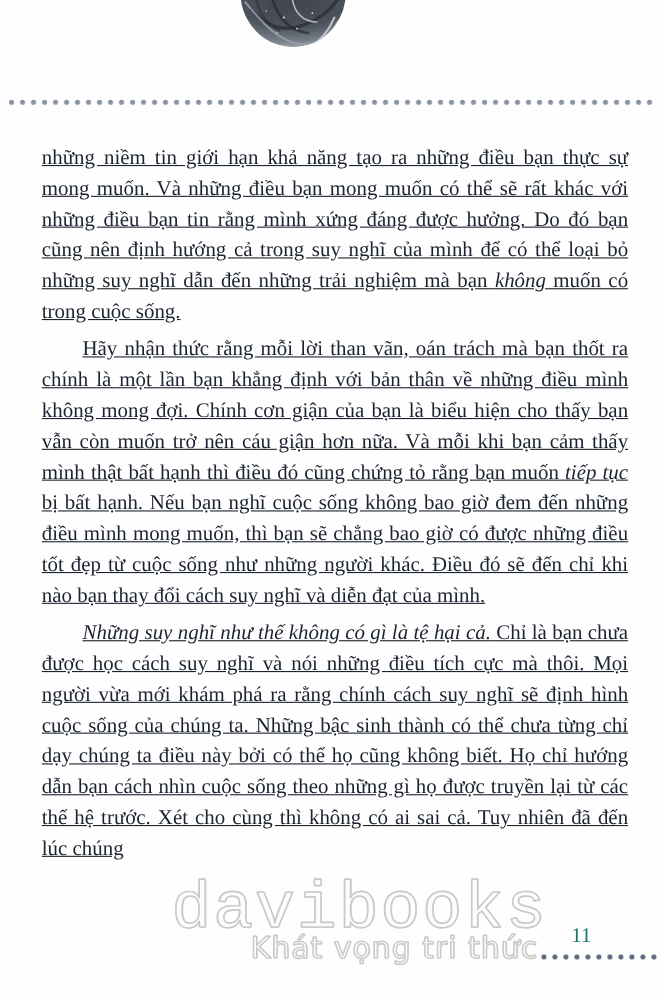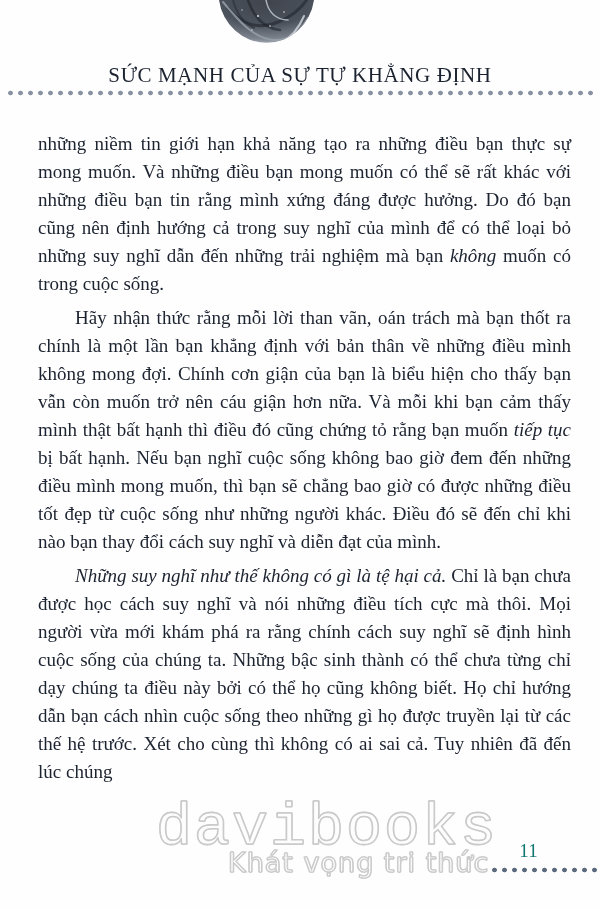--- a/index.html
+++ b/index.html
@@ -18,21 +18,21 @@
     background-image:radial-gradient(circle at 2.5px 3px, var(--dots-header) 2px, rgba(0,0,0,0) 2.7px);
     background-size:10px 6px;
   }
   .header-dots { position:absolute; top:90px; left:8px; right:3px; }
   .footer-dots {
     position:absolute; left:492px; top:867px; width:108px;
     background-image:radial-gradient(circle at 2.5px 3px, var(--dots-footer) 2px, rgba(0,0,0,0) 2.7px);
   }
   .body-text {
     position:absolute; left:38px; top:130px; width:533px;
-    font-size:19px; line-height:28px; text-align:justify; color:var(--text);
+    font-size:19px; line-height:28px; text-align:justify; color:var(--text);text-decoration:underline;
   }
   .body-text p { margin:0 0 6px 0; }
   .body-text p.indent { text-indent:37px; }
   .it { font-style:italic; }
   .watermark-brand {
     position:absolute; left:156px; top:798px; font-family:Liberation Mono, monospace;
     font-size:60px; line-height:1; letter-spacing:2px; color:rgba(255,255,255,0.94);
     -webkit-text-stroke:1.3px var(--wm);
     text-shadow:1px 0 0 #d2d2d2, -1px 0 0 #d2d2d2, 0 1px 0 #d2d2d2, 0 -1px 0 #d2d2d2;
   }
@@ -75,21 +75,20 @@
         <path d="M60,45 C70,40 80,30 86,16" stroke="#d6dbe1" stroke-width="2" opacity="0.8"></path>
         <circle cx="40" cy="16" r="0.9" fill="#eef1f4"></circle>
         <circle cx="52" cy="26" r="0.8" fill="#eef1f4"></circle>
         <circle cx="34" cy="30" r="0.7" fill="#dfe3e8"></circle>
         <circle cx="66" cy="12" r="0.8" fill="#dfe3e8"></circle>
         <circle cx="24" cy="10" r="0.7" fill="#d3d8de"></circle>
       </g>
     </svg>
   </div>
 
-  <div class="header-title">SỨC MẠNH CỦA SỰ TỰ KHẲNG ĐỊNH</div>
   <div class="dotrow header-dots"></div>
 
   <div class="body-text">
       <p><span>những niềm tin giới hạn khả năng tạo ra những điều bạn thực sự mong muốn. Và những điều bạn mong muốn có thể sẽ rất khác với những điều bạn tin rằng mình xứng đáng được hưởng. Do đó bạn cũng nên định hướng cả trong suy nghĩ của mình để có thể loại bỏ những suy nghĩ dẫn đến những trải nghiệm mà bạn </span><span class="it">không</span><span> muốn có trong cuộc sống.</span></p>
       <p class="indent"><span>Hãy nhận thức rằng mỗi lời than vãn, oán trách mà bạn thốt ra chính là một lần bạn khẳng định với bản thân về những điều mình không mong đợi. Chính cơn giận của bạn là biểu hiện cho thấy bạn vẫn còn muốn trở nên cáu giận hơn nữa. Và mỗi khi bạn cảm thấy mình thật bất hạnh thì điều đó cũng chứng tỏ rằng bạn muốn </span><span class="it">tiếp tục</span><span> bị bất hạnh. Nếu bạn nghĩ cuộc sống không bao giờ đem đến những điều mình mong muốn, thì bạn sẽ chẳng bao giờ có được những điều tốt đẹp từ cuộc sống như những người khác. Điều đó sẽ đến chỉ khi nào bạn thay đổi cách suy nghĩ và diễn đạt của mình.</span></p>
       <p class="indent"><span class="it">Những suy nghĩ như thế không có gì là tệ hại cả.</span><span> Chỉ là bạn chưa được học cách suy nghĩ và nói những điều tích cực mà thôi. Mọi người vừa mới khám phá ra rằng chính cách suy nghĩ sẽ định hình cuộc sống của chúng ta. Những bậc sinh thành có thể chưa từng chỉ dạy chúng ta điều này bởi có thể họ cũng không biết. Họ chỉ hướng dẫn bạn cách nhìn cuộc sống theo những gì họ được truyền lại từ các thế hệ trước. Xét cho cùng thì không có ai sai cả. Tuy nhiên đã đến lúc chúng</span></p>
     </div>
 
   <div class="watermark-brand">davibooks</div>
   <div class="watermark-tagline">Khát vọng tri thức</div>

